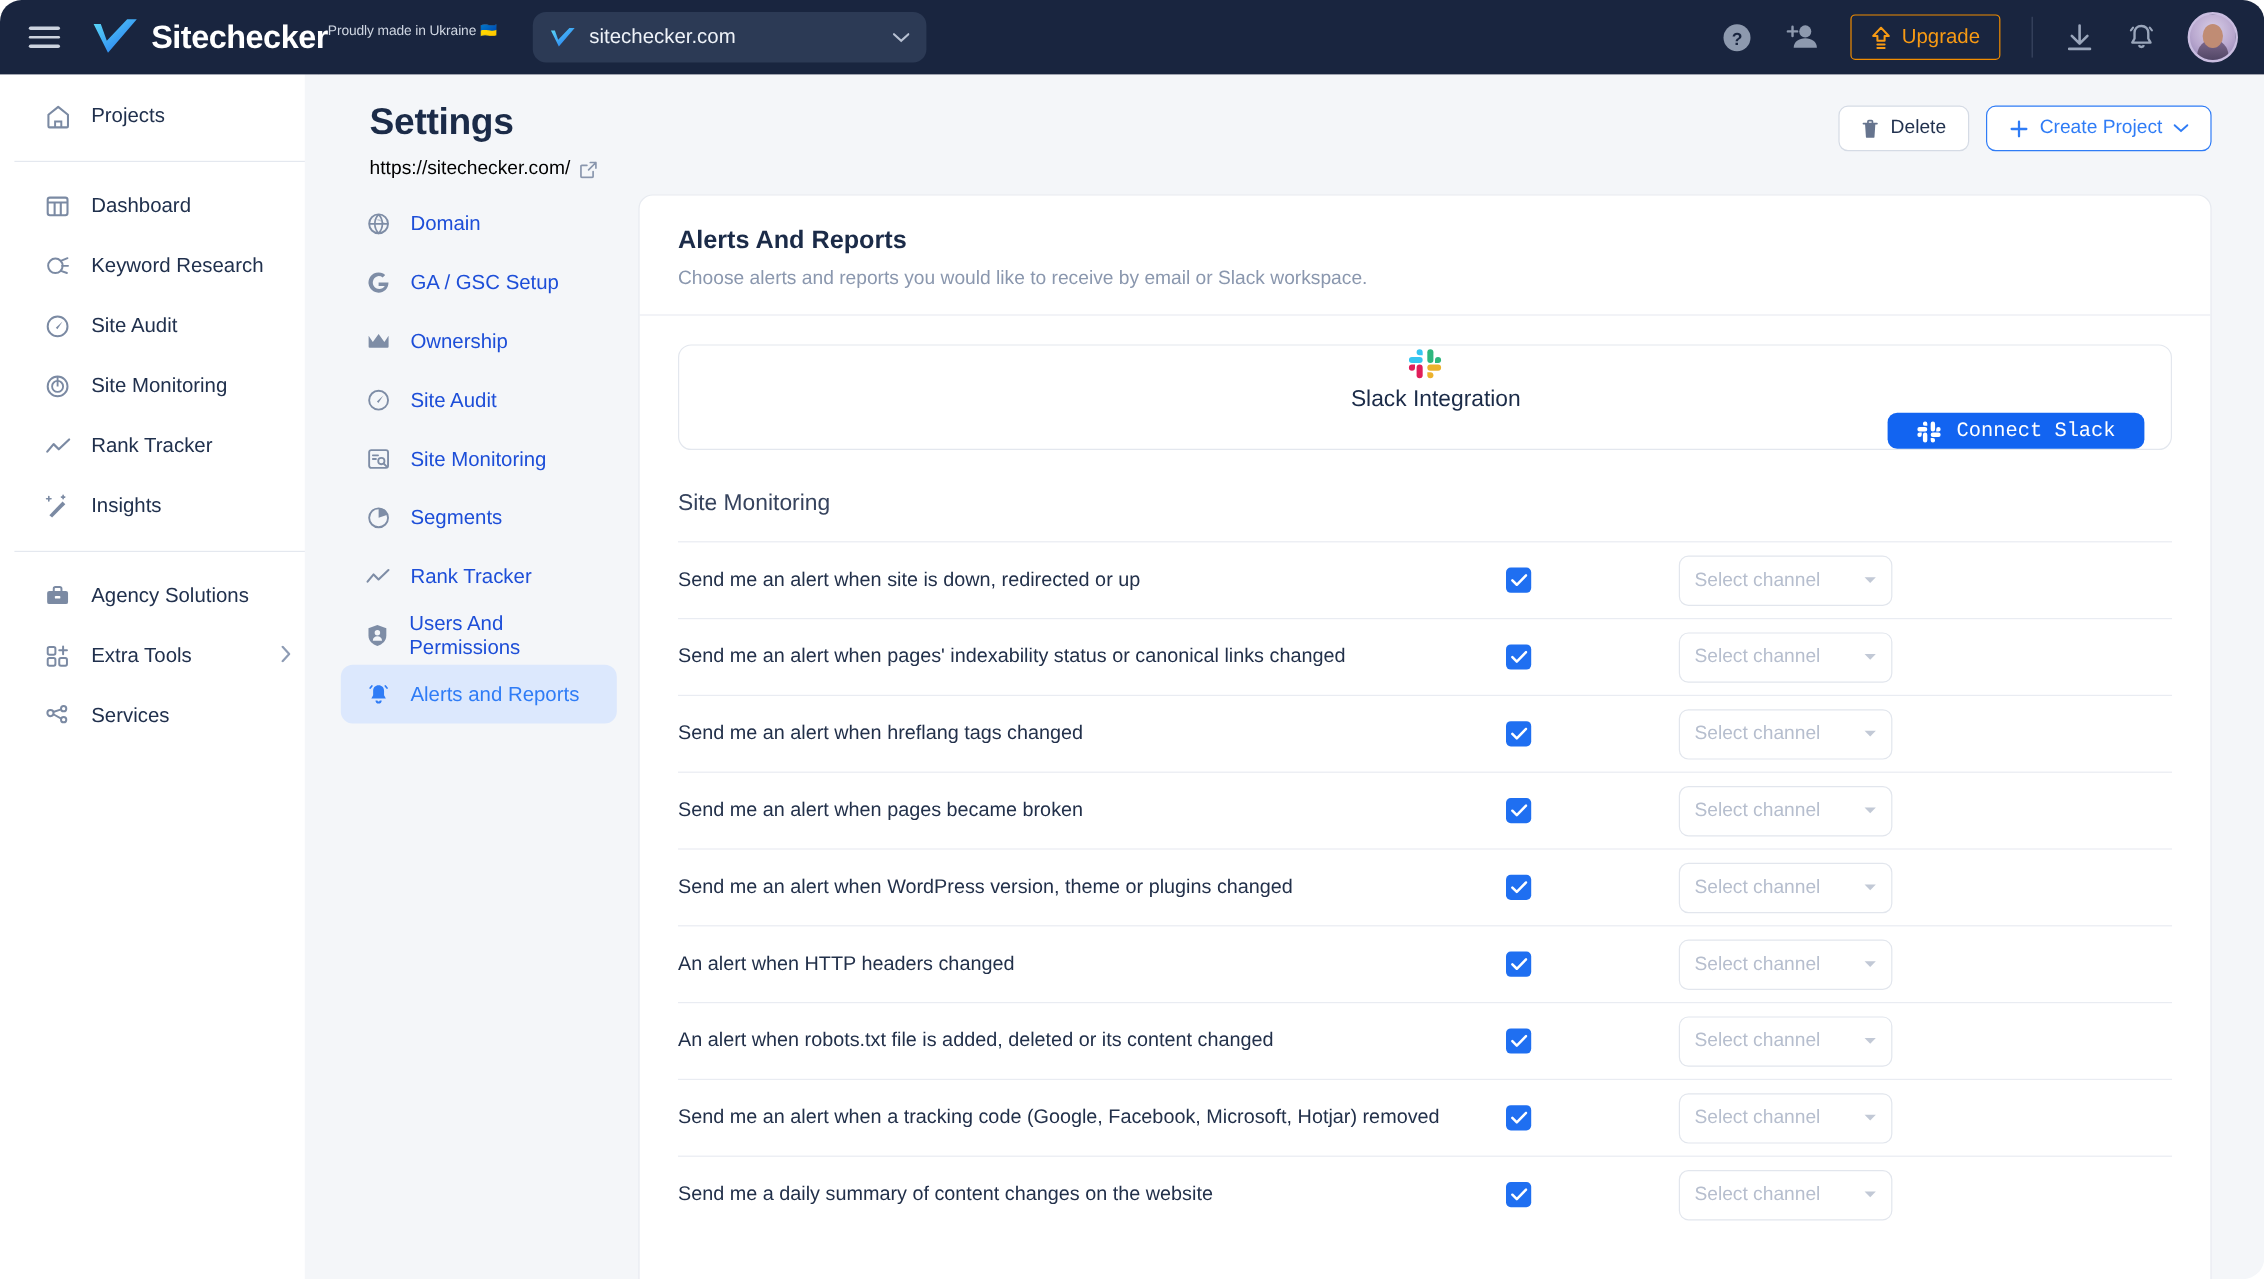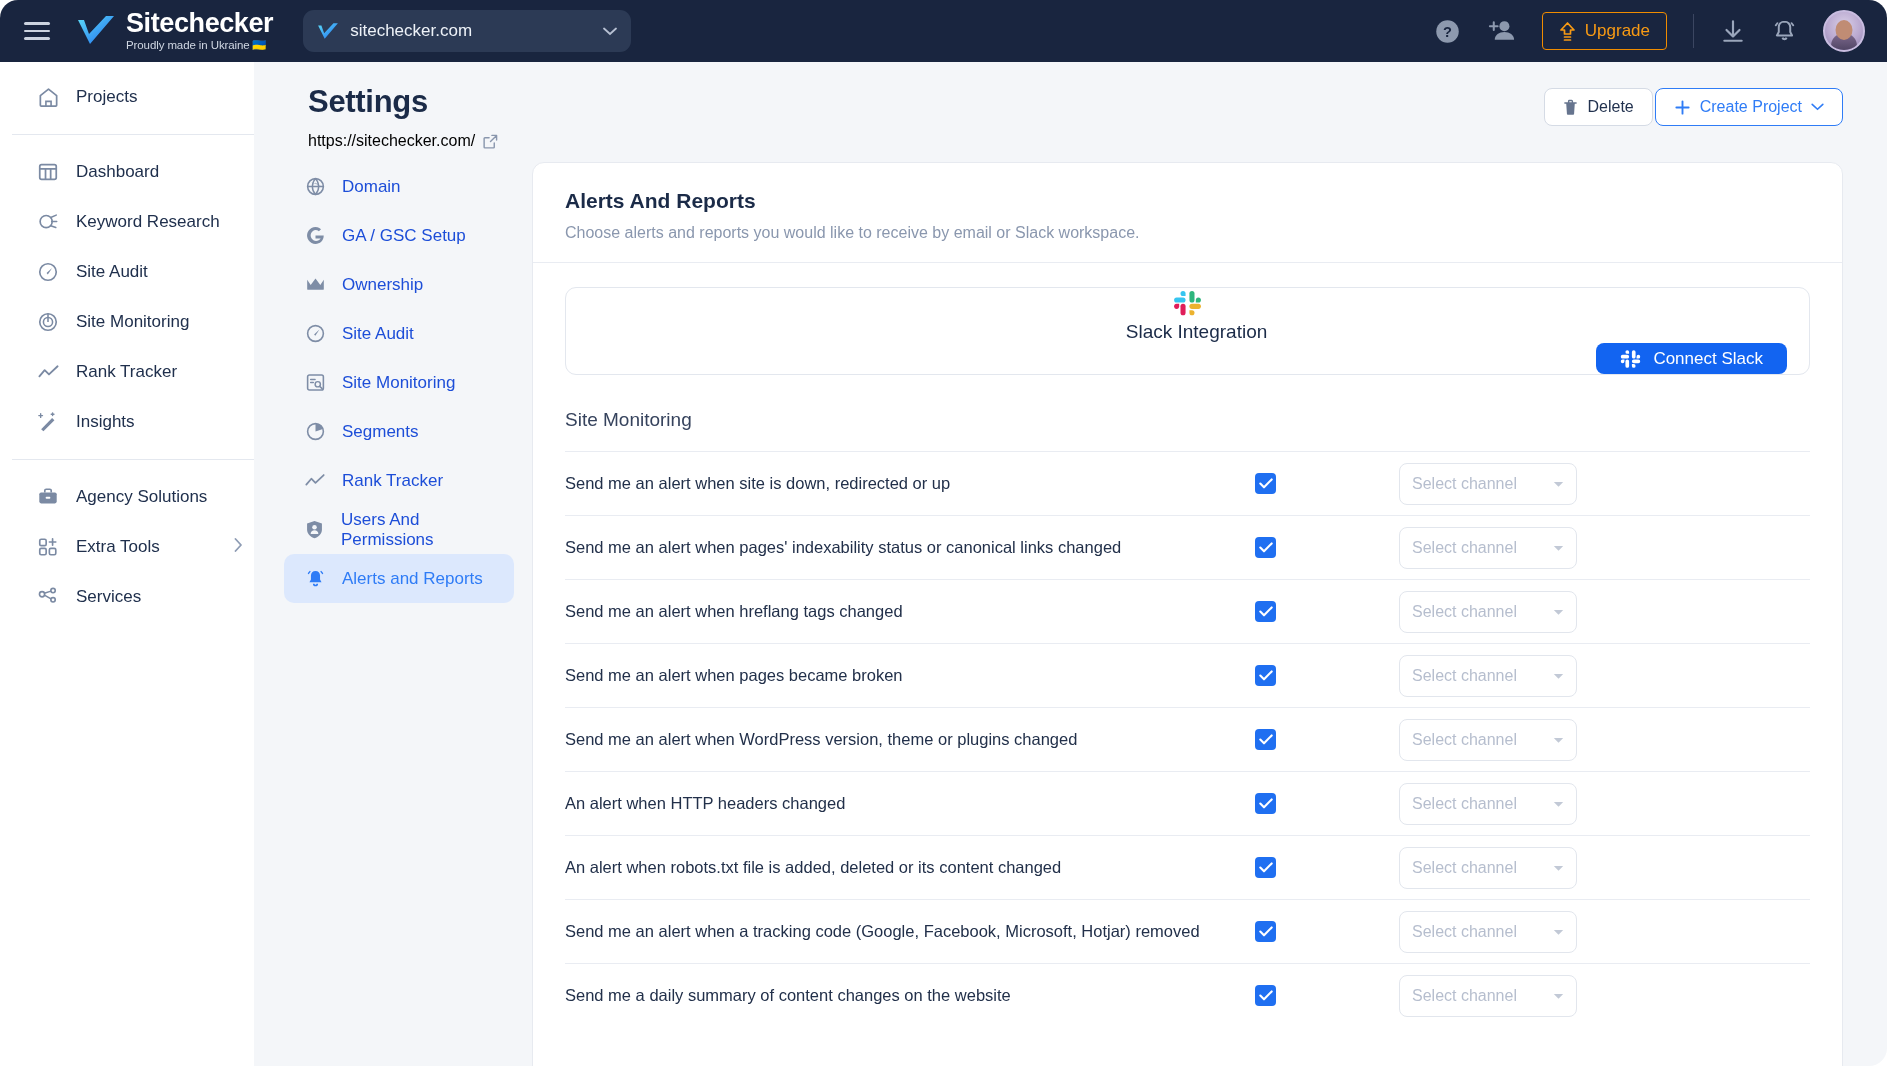--- a/index.html
+++ b/index.html
@@ -25,21 +25,21 @@
     display: flex; align-items: center;
     padding: 0 22px 0 24px;
     z-index: 20;
   }
   .burger { width: 30px; height: 26px; display: flex; flex-direction: column;
             justify-content: center; gap: 5px; cursor: pointer; margin-right: 22px;}
   .burger span { display:block; height: 2.5px; width: 26px; background: #ccd3df; border-radius: 2px;}
 
   .brand { display: flex; align-items: center; gap: 10px; }
   .brand-mark { width: 40px; height: 34px; }
-  .brand-text { display: flex; flex-direction: column; line-height: 1; }
+  .brand-text { display: flex; flex-direction: row; line-height: 1; }
   .brand-name { color: #fff; font-size: 27px; font-weight: 700; letter-spacing: -0.4px; }
   .brand-sub { color: #cfd6e2; font-size: 11.5px; margin-top: 3px; letter-spacing: -0.1px; }
 
   .site-select {
     margin-left: 30px;
     width: 328px; height: 42px;
     background: #2c3a55;
     border-radius: 11px;
     display: flex; align-items: center;
     padding: 0 14px;
@@ -93,21 +93,21 @@
   .nav-sep { height: 1px; background: #e4e8ef; margin: 12px 0; }
 
   
   .content { position: absolute; top: 62px; left: 254px; right: 0; bottom: 0;
              background: #f4f6f9; }
   .page-head { padding: 22px 0 0 0; position: relative; height: 100px;}
   .page-title { font-size: 31px; font-weight: 700; color: #1b2b48;
                 margin-left: 54px; letter-spacing: -0.3px;}
   .page-url { margin-left: 54px; margin-top: 12px; display: flex; align-items: center;
               gap: 8px; color: #000000; font-size: 16px; cursor: pointer;}
-  .head-actions { position: absolute; right: 44px; top: 26px; display: flex; gap: 2px; align-items: center;}
+  .head-actions { position: absolute; right: 44px; top: 26px; display: flex; gap: 14px; align-items: center;}
   .btn-delete {
     height: 38px; padding: 0 18px; border: 1px solid #d5dbe5; border-radius: 8px;
     background: #fff; color: #22324f; font-size: 16px; display: flex; align-items: center;
     gap: 9px; cursor: pointer;
   }
   .btn-create {
     height: 38px; padding: 0 18px; border: 1.4px solid #2f7cf6; border-radius: 8px;
     background: #fff; color: #2f7cf6; font-size: 16px; display: flex; align-items: center;
     gap: 9px; cursor: pointer;
   }
@@ -139,21 +139,21 @@
     border: 1px solid #e3e7ee; border-radius: 11px;
     height: 88px; display: flex; align-items: center;
     padding: 0 22px;
     flex-direction: column;
   }
   .slack-label { font-size: 19px; color: #1b2b48; margin-left: 18px; }
   .btn-slack {
     margin-left: auto; background: #1264f1; color: #fff;
     height: 50px; border-radius: 8px; border: none;
     padding: 0 24px; font-size: 17px; display: flex; align-items: center;
-    gap: 12px; cursor: pointer;
+    gap: 12px; cursor: pointer; font-family: Liberation Mono, monospace;
   }
 
   .section-title { font-size: 19px; color: #36435d; margin: 34px 0 0 0; }
 
   .alert-row {
     display: flex; align-items: center;
     border-top: 1px solid #e9ecf2;
     min-height: 64px; padding: 10px 0;
   }
   .alert-row:first-of-type { border-top: 1px solid #e9ecf2; }

